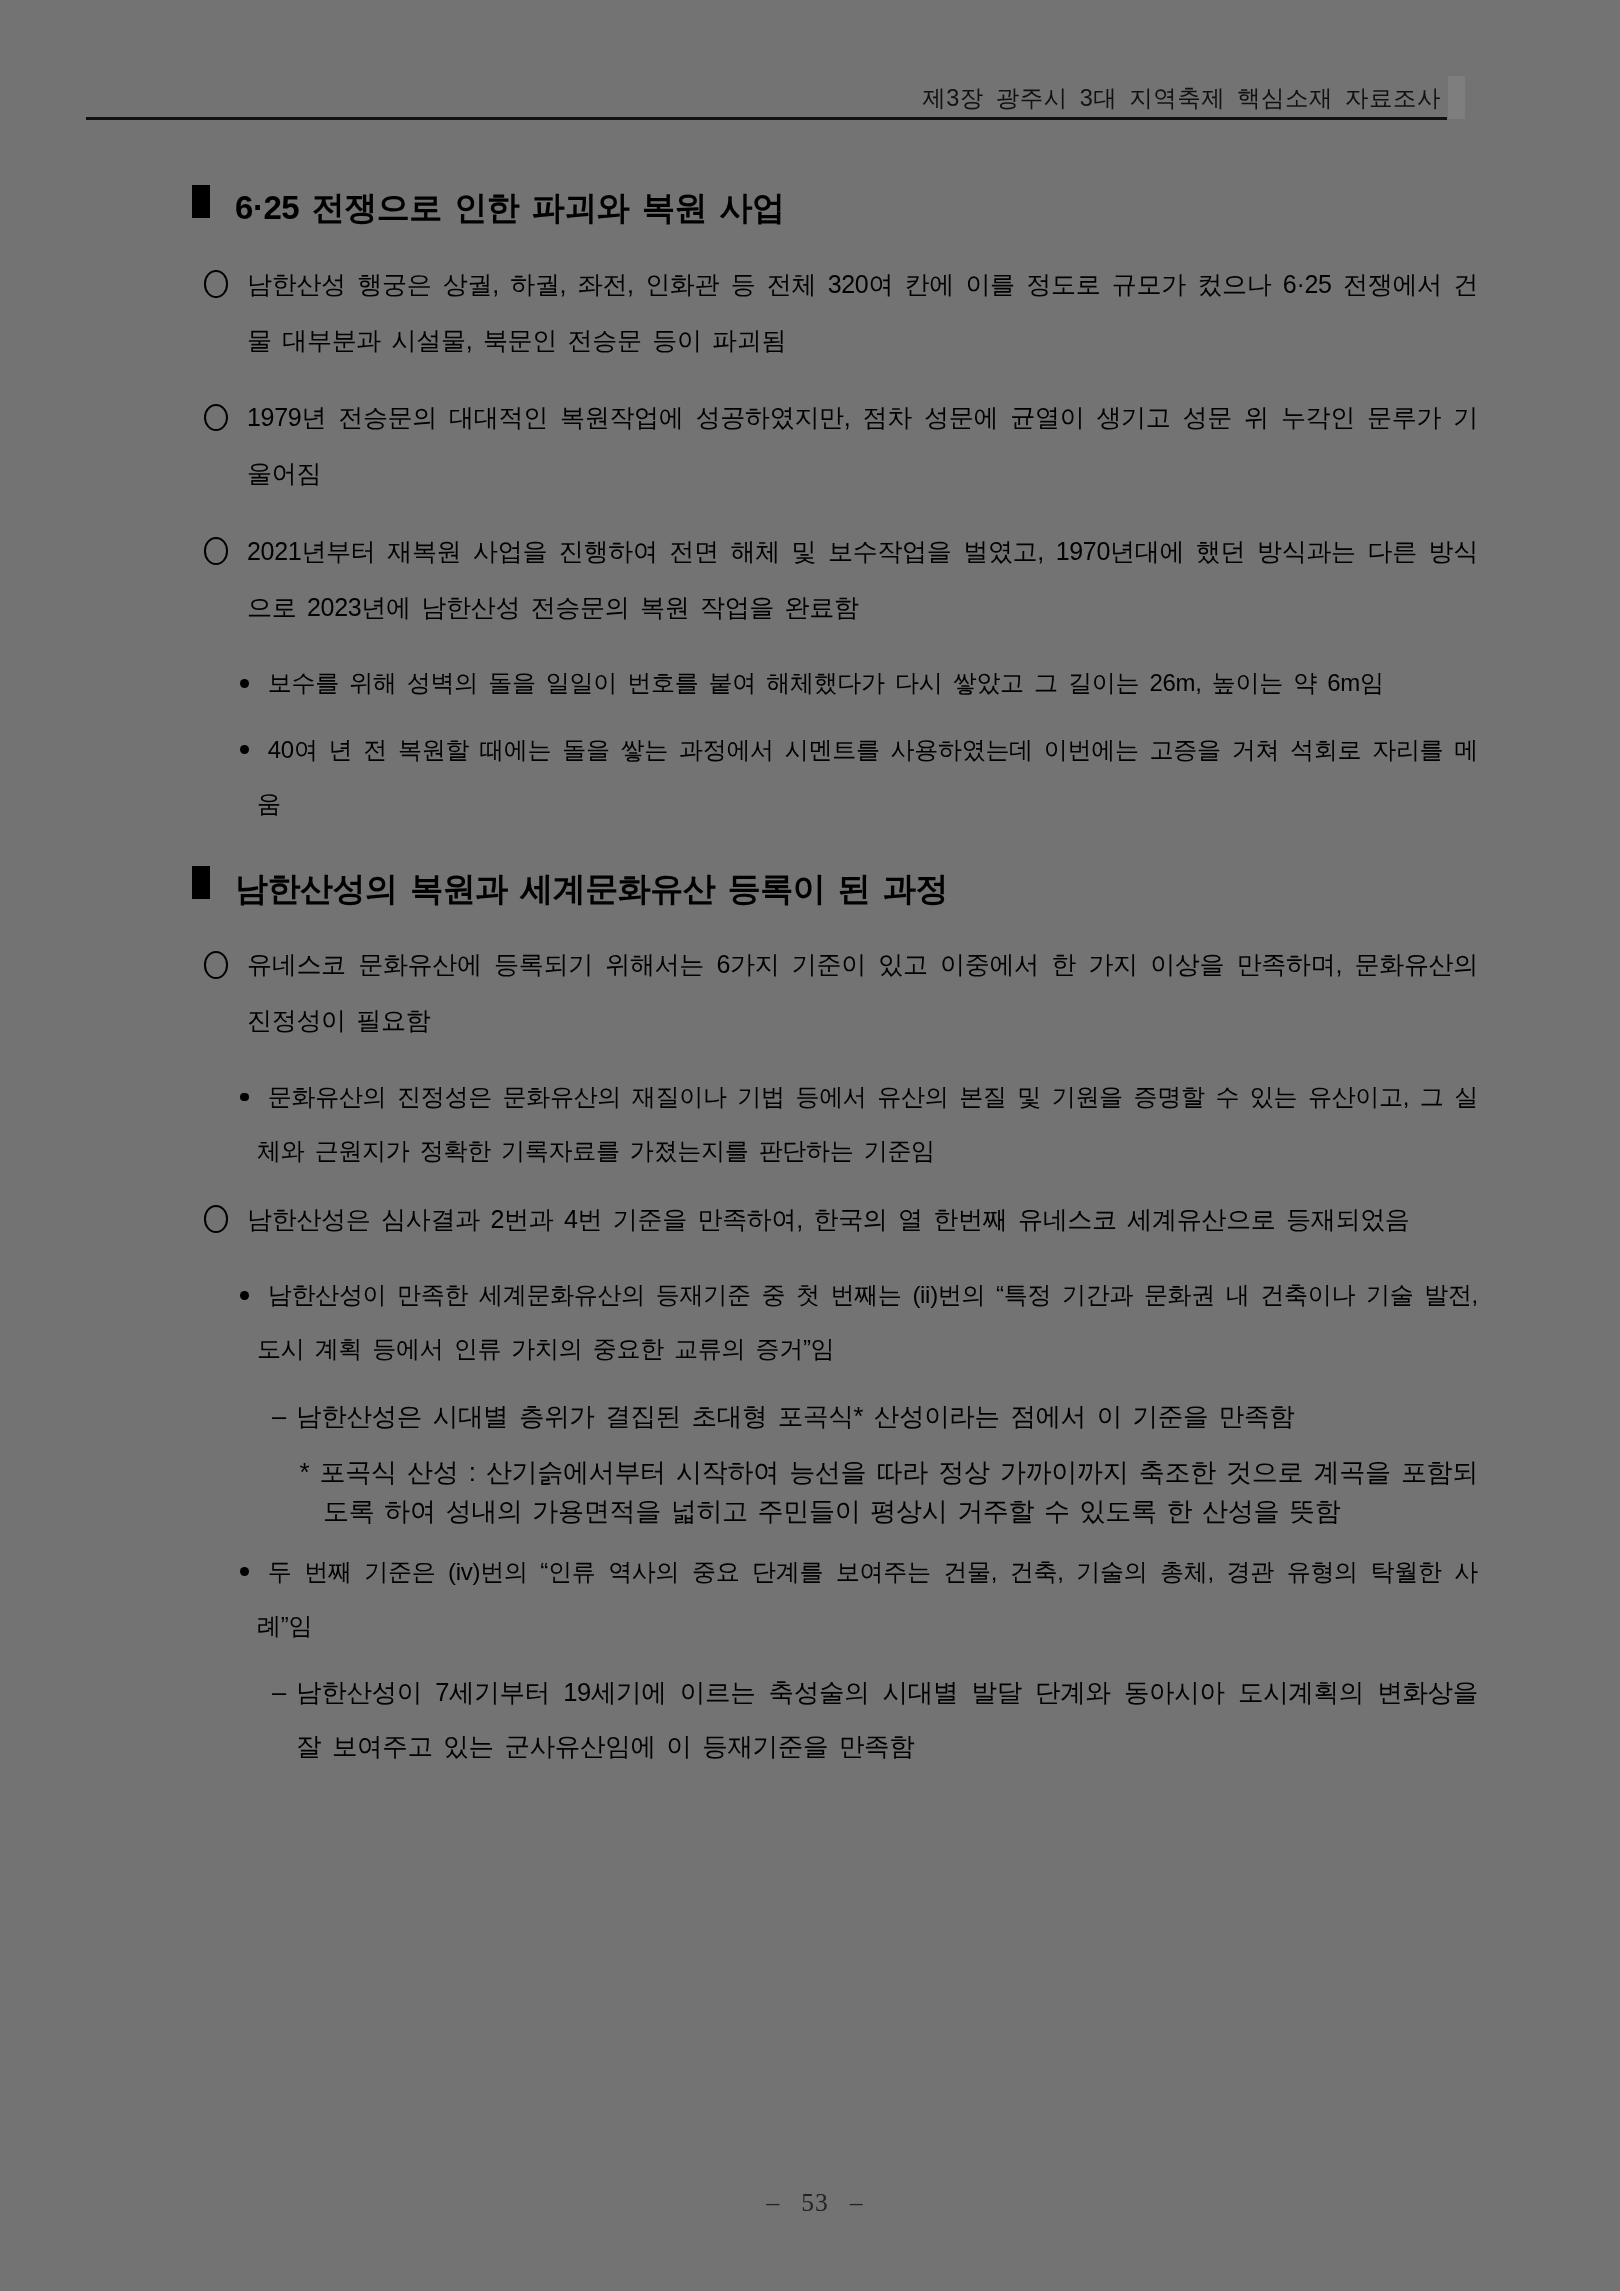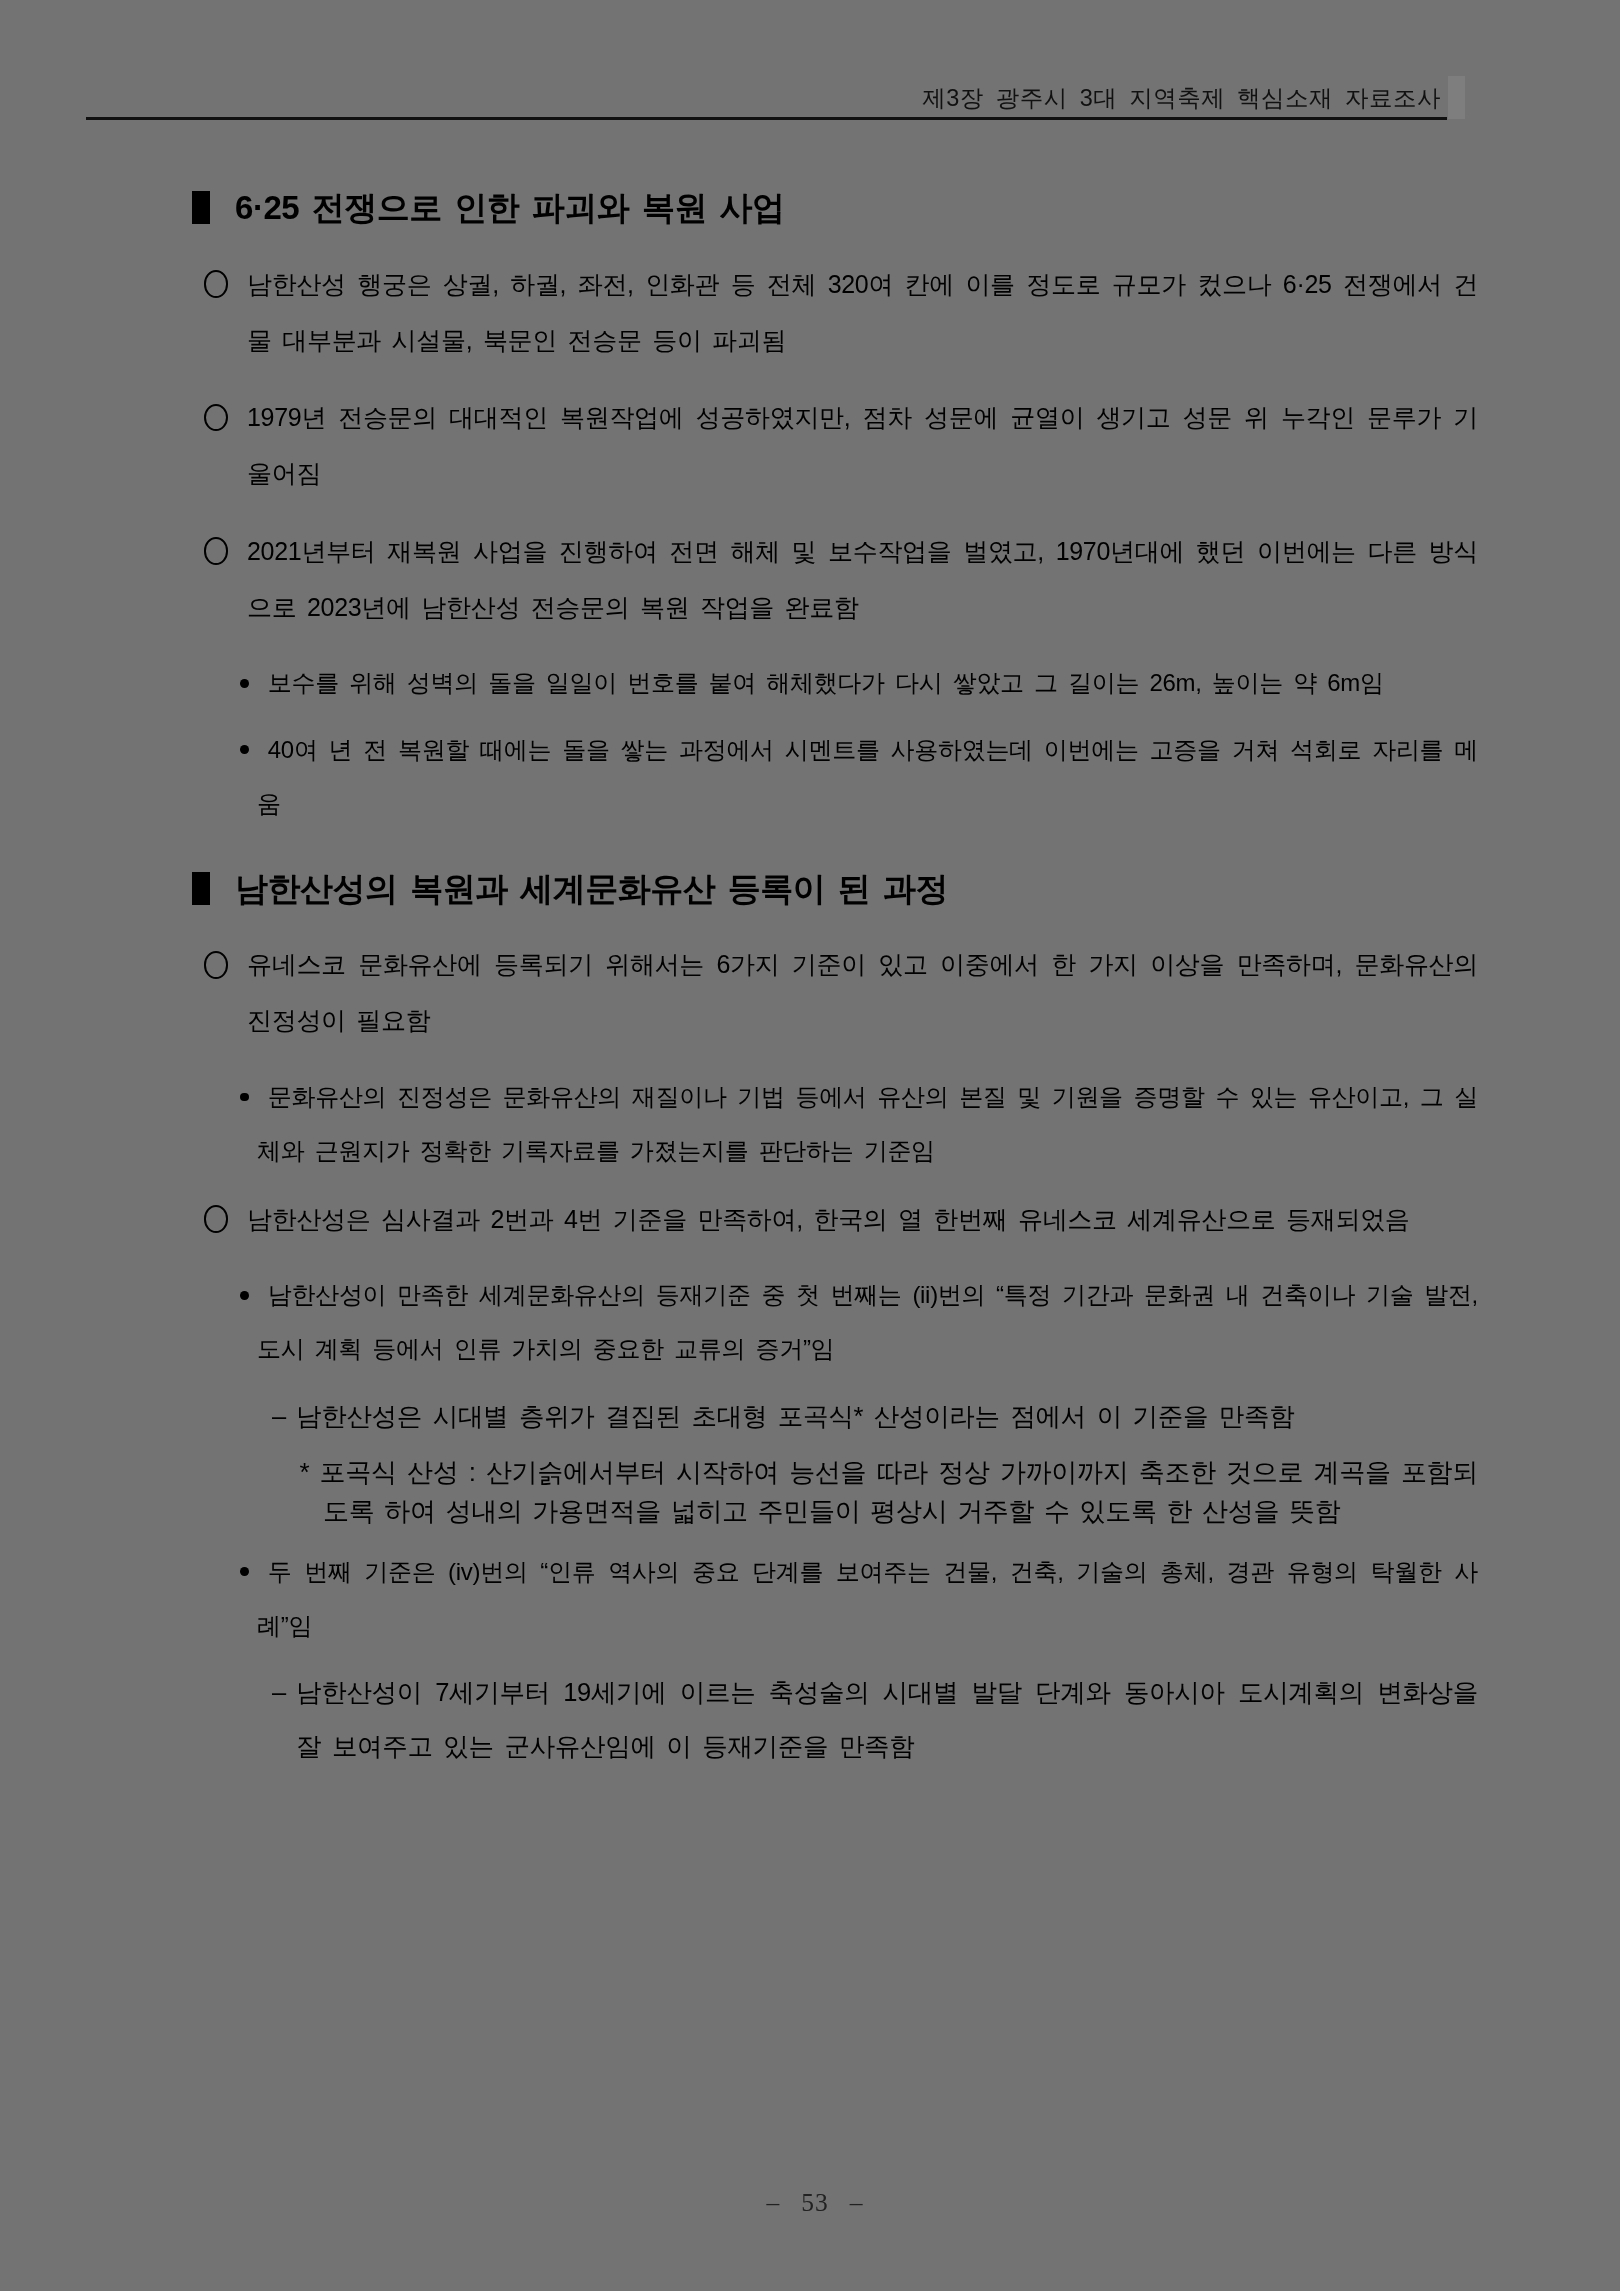--- a/index.html
+++ b/index.html
@@ -25,21 +25,21 @@
   }
   .header-bar {
     position:absolute; top:76px; left:1448px;
     width:16.7px; height:43px; background:#7e7e7e;
   }
   
   .content {
     position:absolute; top:119px; left:192px; width:1286px;
   }
   .heading {
-    display:flex; align-items:center; gap:25.5px;
+    display:flex; align-items:flex-start; gap:25.5px;
     font-size:33px; font-weight:700; line-height:45px;
     margin:35px 0 25.5px 0;
     letter-spacing:-0.5px; word-spacing:3.9px; white-space:nowrap;
   }
   .section:first-of-type .heading { margin-top:66px; }
   .heading-marker {
     flex:0 0 auto; width:17.6px; height:33px; background:#000;
   }
   .item {
     position:relative;
@@ -110,21 +110,21 @@
         <span>남한산성 행궁은 상궐, 하궐, 좌전, 인화관 등 전체 320여 칸에 이를 정도로 규모가 컸으나 6·25 전쟁에서 건물 대부분과 시설물, 북문인 전승문 등이 파괴됨</span>
       </div>
 
       <div class="item circle">
         <span class="marker-circle"></span>
         <span>1979년 전승문의 대대적인 복원작업에 성공하였지만, 점차 성문에 균열이 생기고 성문 위 누각인 문루가 기울어짐</span>
       </div>
 
       <div class="item circle">
         <span class="marker-circle"></span>
-        <span>2021년부터 재복원 사업을 진행하여 전면 해체 및 보수작업을 벌였고, 1970년대에 했던 이번에는 다른 방식으로 2023년에 남한산성 전승문의 복원 작업을 완료함</span>
+        <span>2021년부터 재복원 사업을 진행하여 전면 해체 및 보수작업을 벌였고, 1970년대에 했던 방식과는 다른 방식으로 2023년에 남한산성 전승문의 복원 작업을 완료함</span>
       </div>
 
       <div class="item dot">
         <span class="marker-dot"></span>
         <span>보수를 위해 성벽의 돌을 일일이 번호를 붙여 해체했다가 다시 쌓았고 그 길이는 26m, 높이는 약 6m임</span>
       </div>
 
       <div class="item dot">
         <span class="marker-dot"></span>
         <span>40여 년 전 복원할 때에는 돌을 쌓는 과정에서 시멘트를 사용하였는데 이번에는 고증을 거쳐 석회로 자리를 메움</span>

